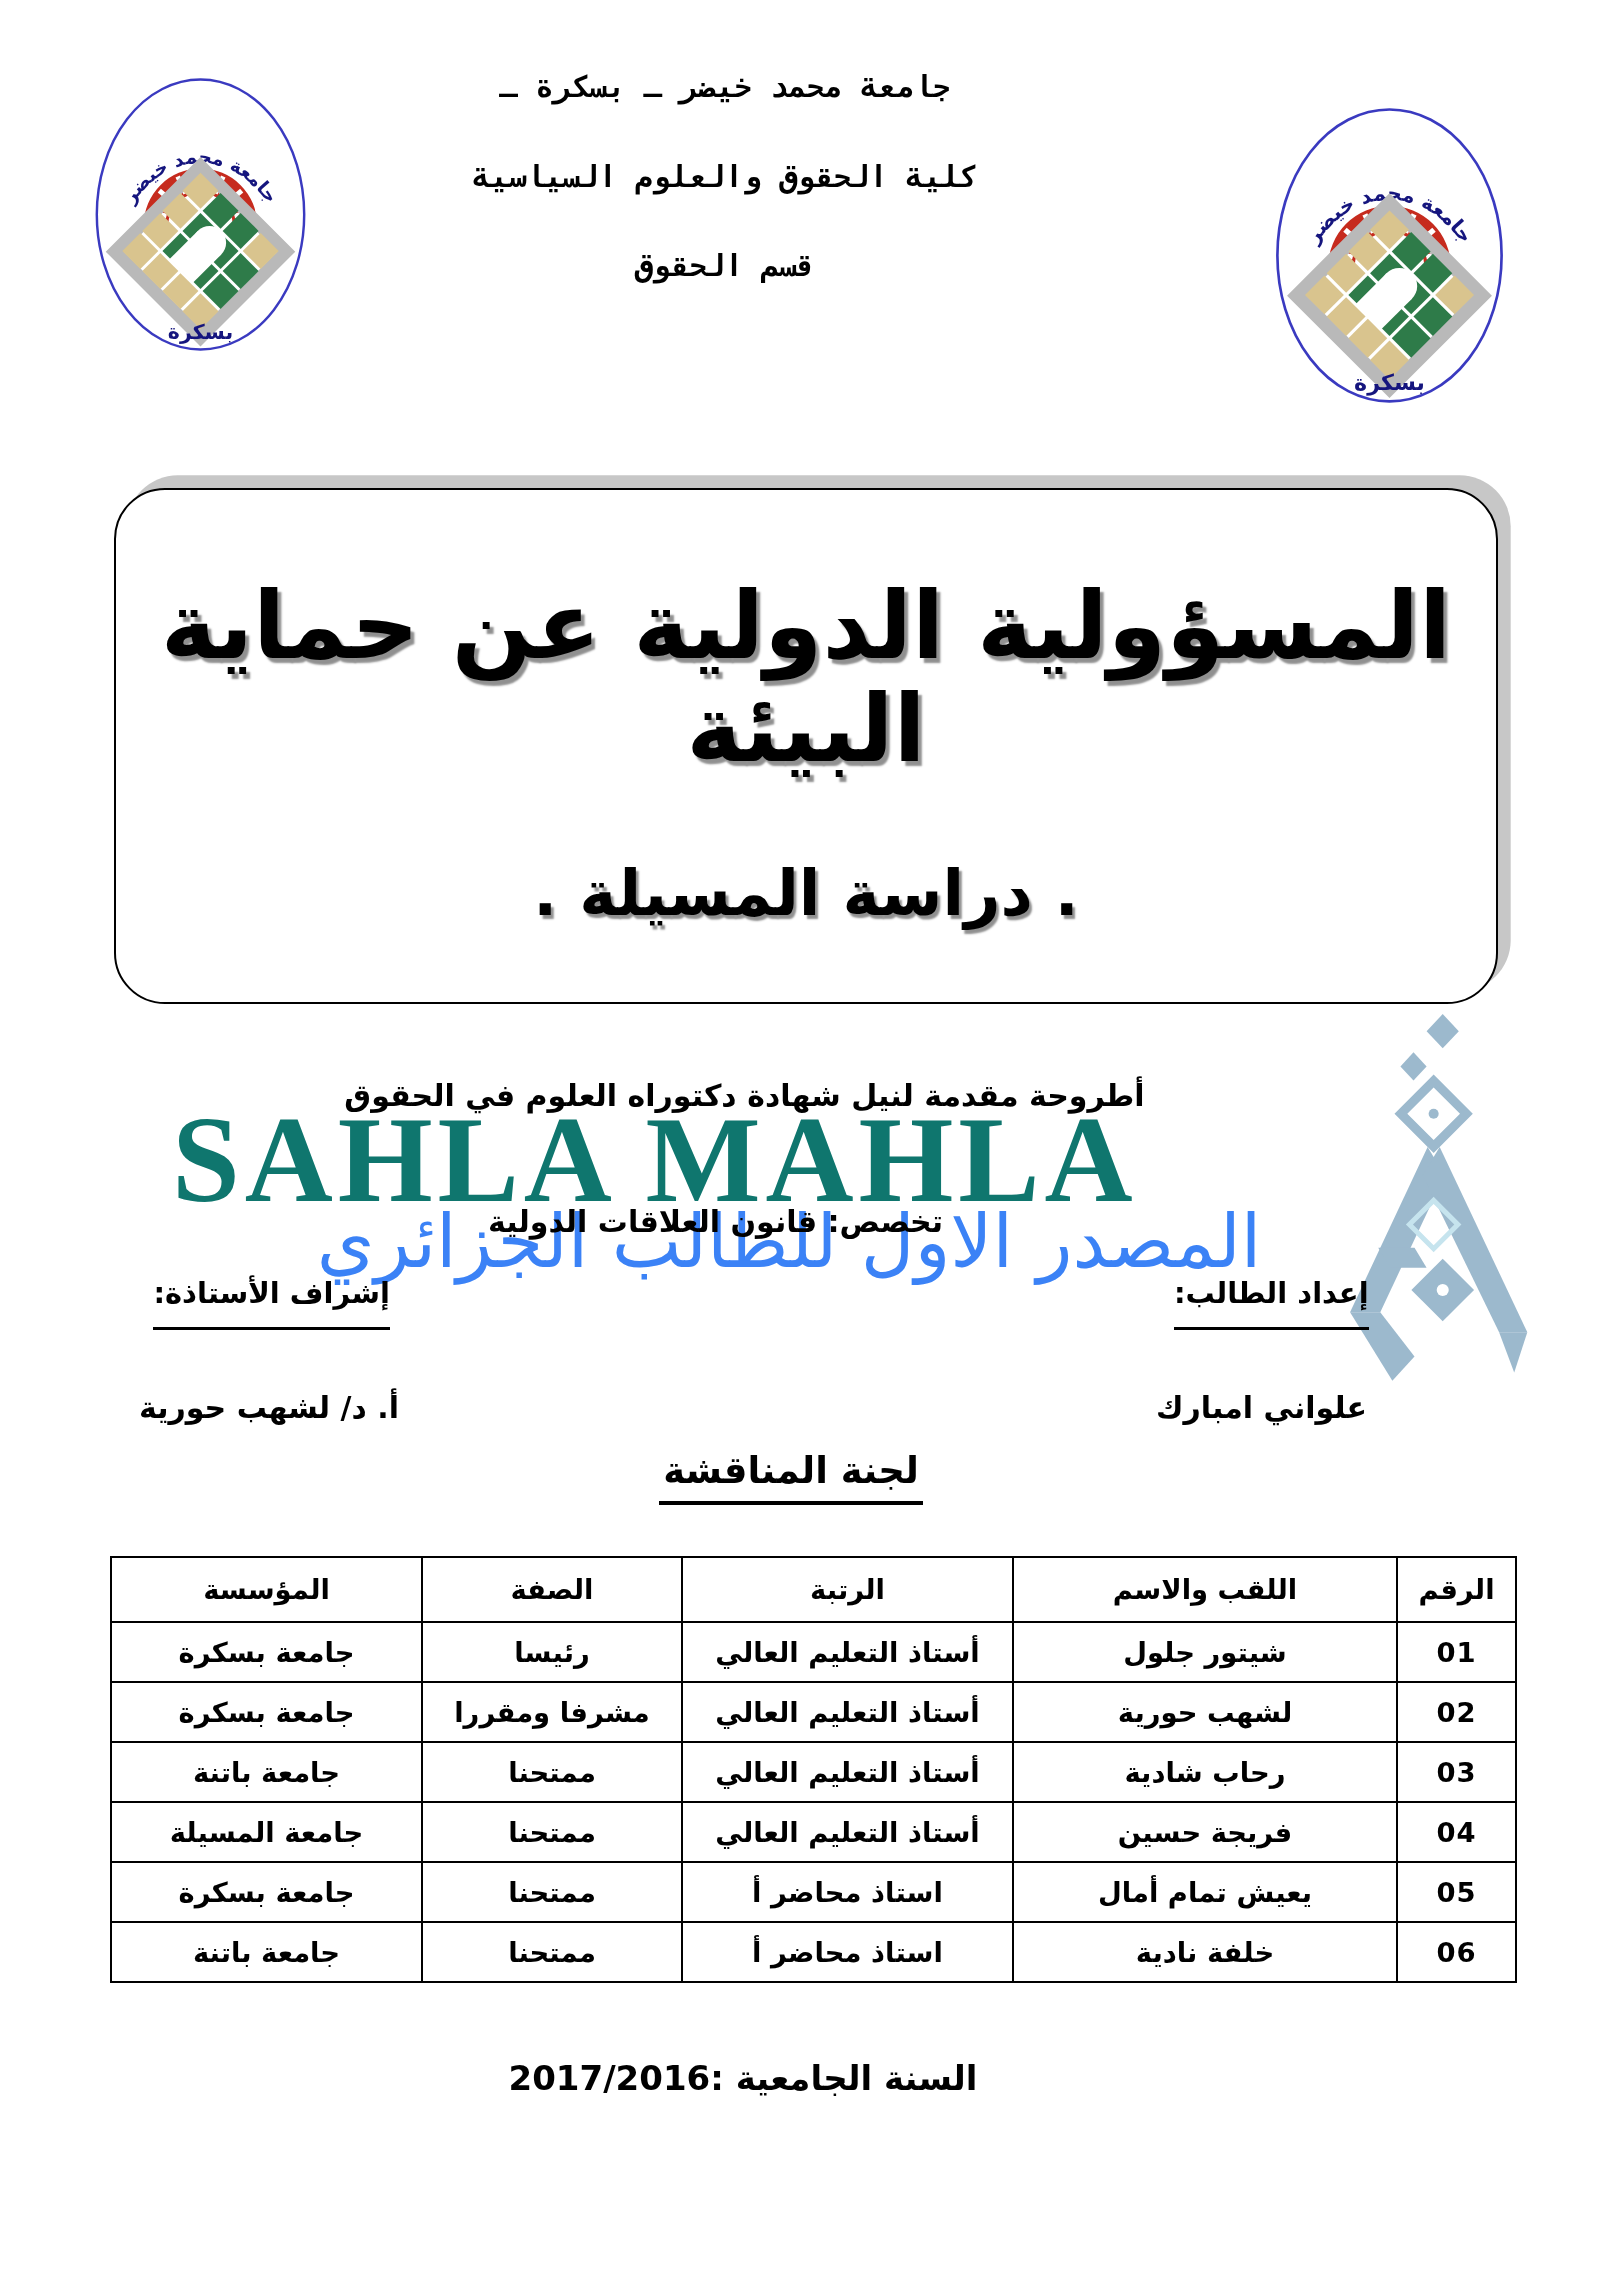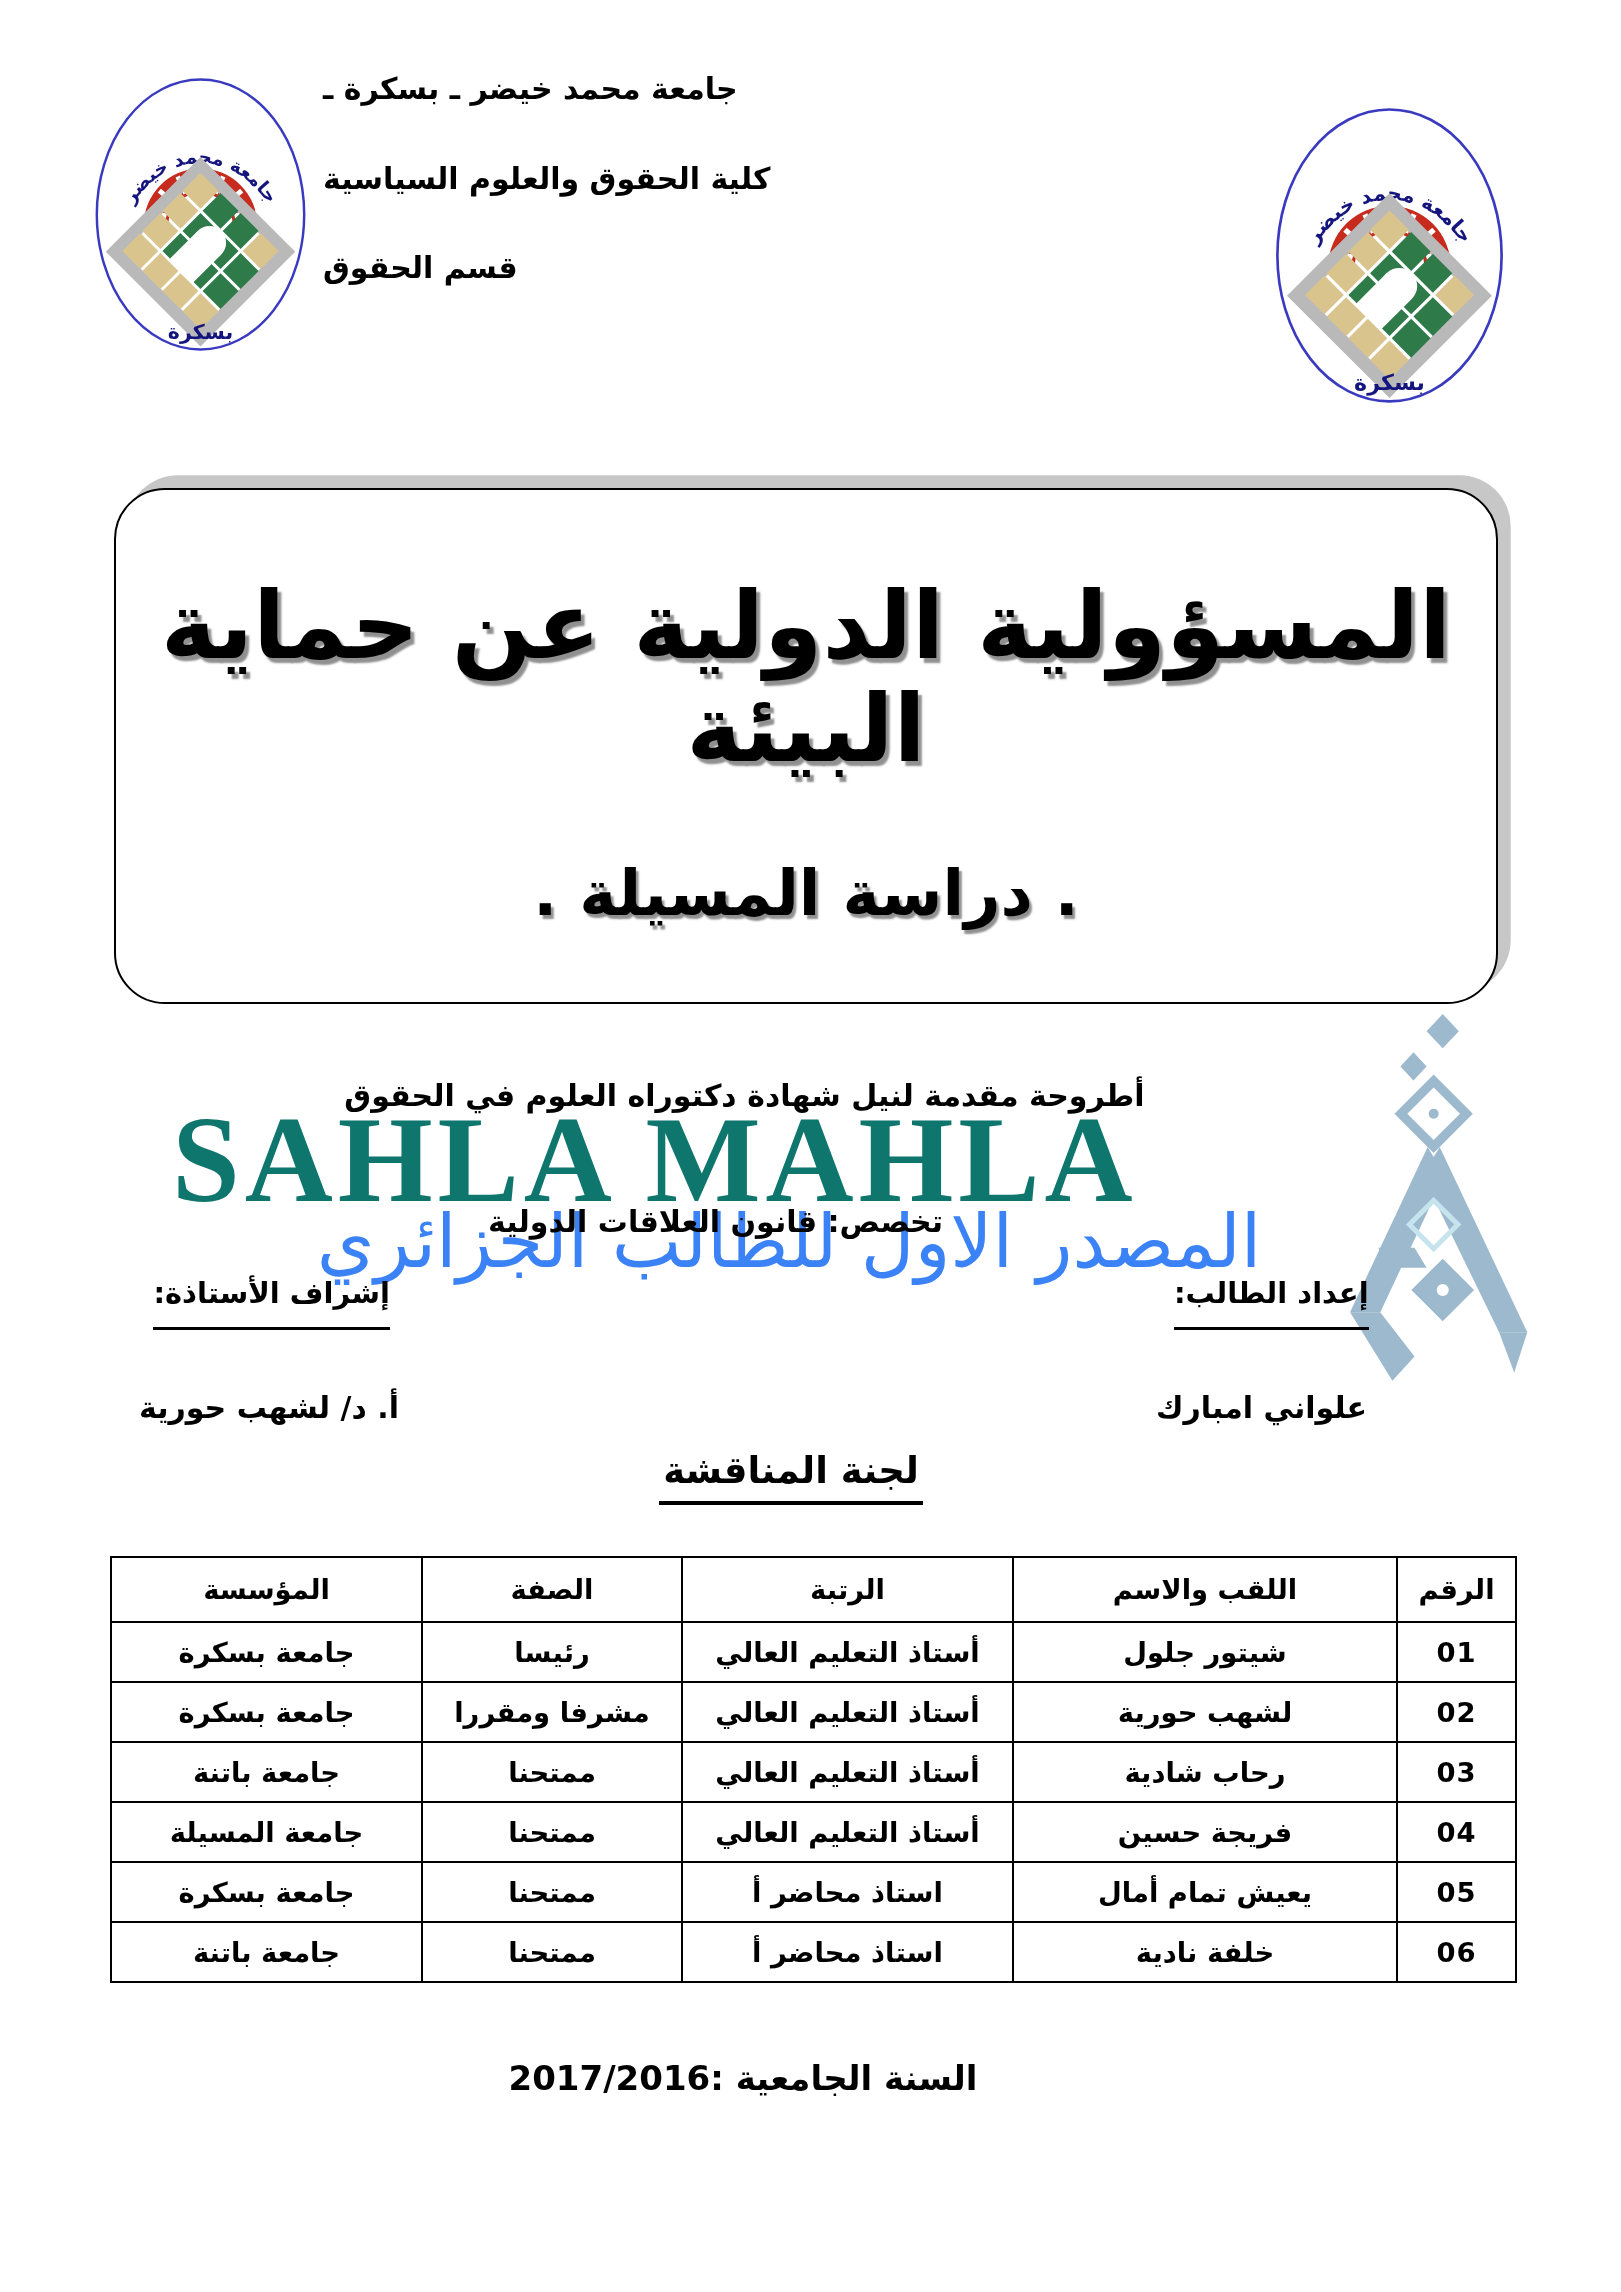--- a/index.html
+++ b/index.html
@@ -4,22 +4,22 @@
 <style>
   html,body{margin:0;padding:0;background:#e8e8e8;}
   .page{
     position:relative; width:1621px; height:2293px; background:#ffffff;
     margin:0 auto; overflow:hidden;
     font-family:"DejaVu Sans", sans-serif; color:#000;
   }
   .abs{position:absolute;}
   
   .header-block{
-    left:323px; top:69px; width:804px; text-align:left;
-    font-weight:bold; font-size:30px; direction:rtl; z-index:2;
+    left:323px; top:69px; width:804px; text-align:center;
+    font-weight:bold; font-size:30px; direction:rtl; z-index:2;font-family:Liberation Mono, monospace;
   }
   .header-block .hline{margin-bottom:49px; line-height:1.35;}
   
   .logo{z-index:2;}
   .logo-left{left:88px; top:67px; width:225px; height:296px;}
   .logo-right{left:1267px; top:100px; width:245px; height:312px;}
   
   .title-box{
     left:114px; top:488px; width:1380px; height:512px;
     border:2.9px solid #000; border-radius:51px; background:#fff;

